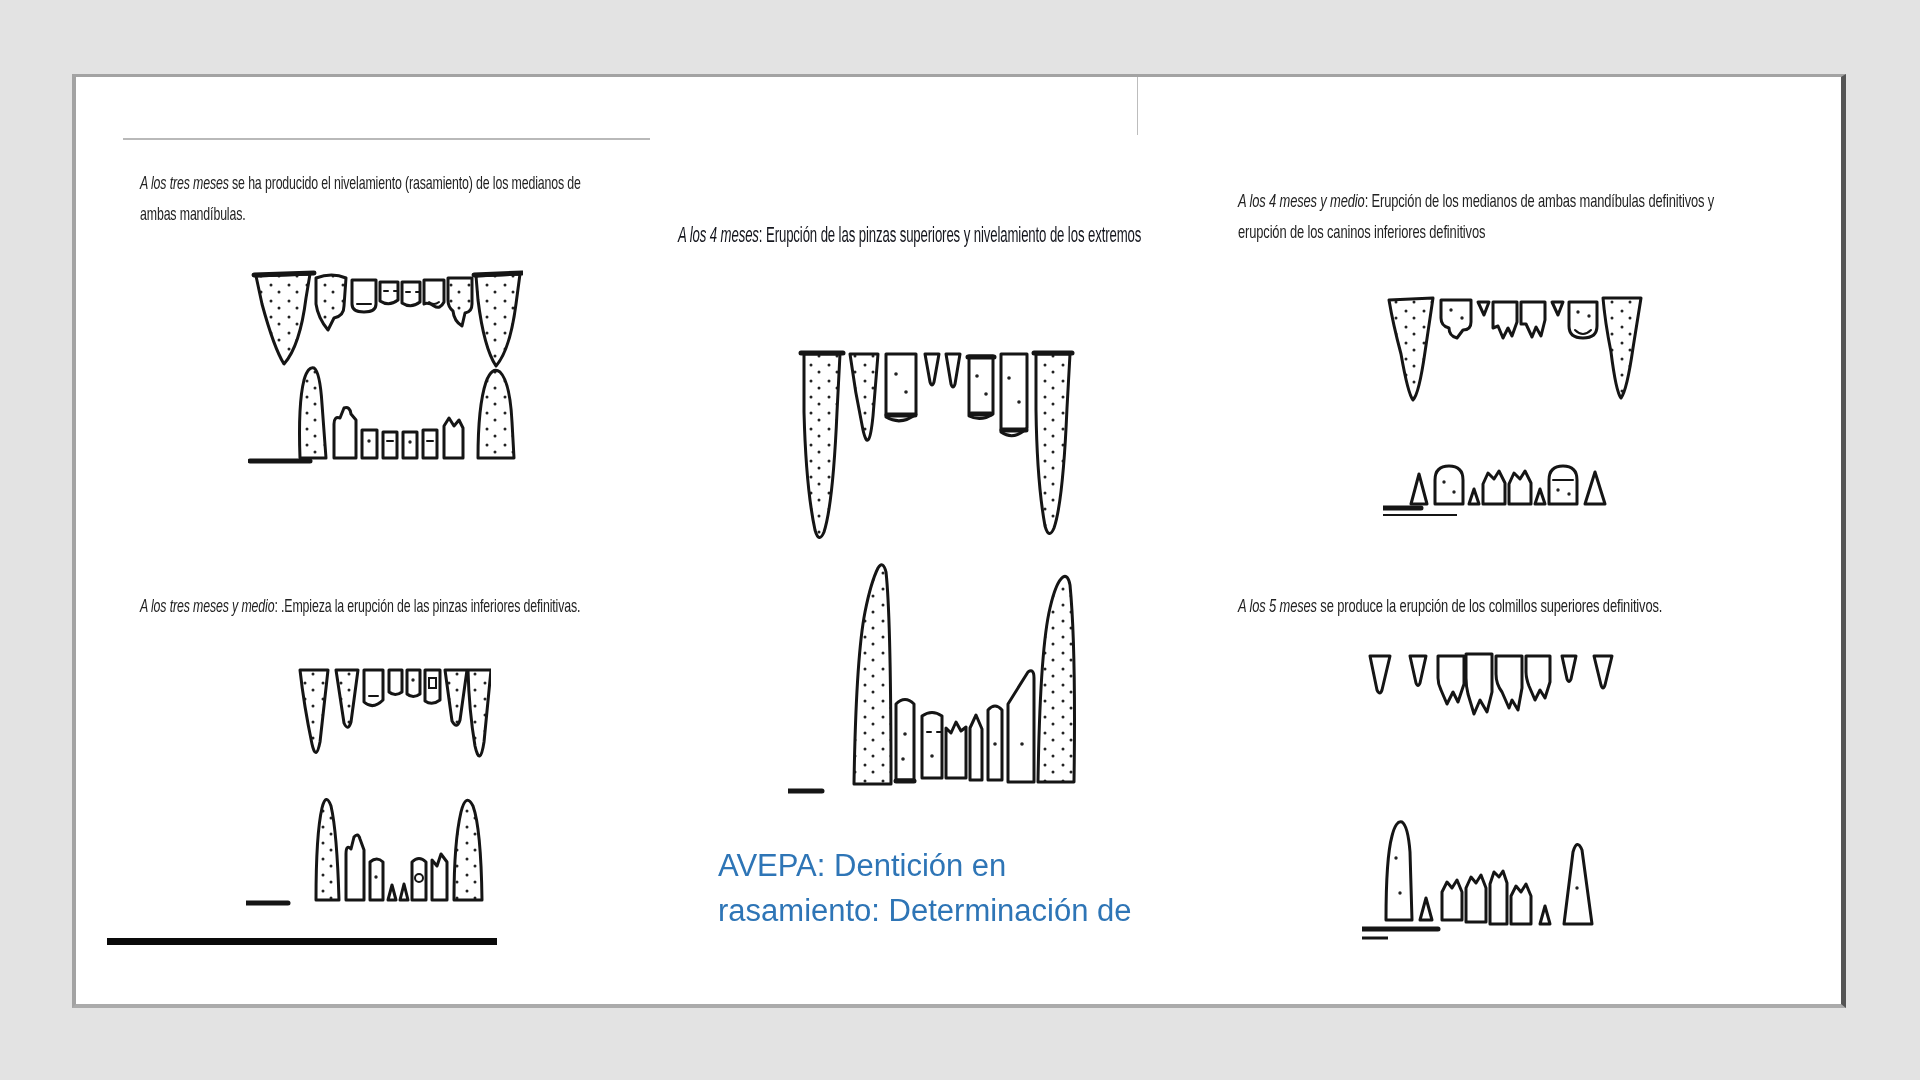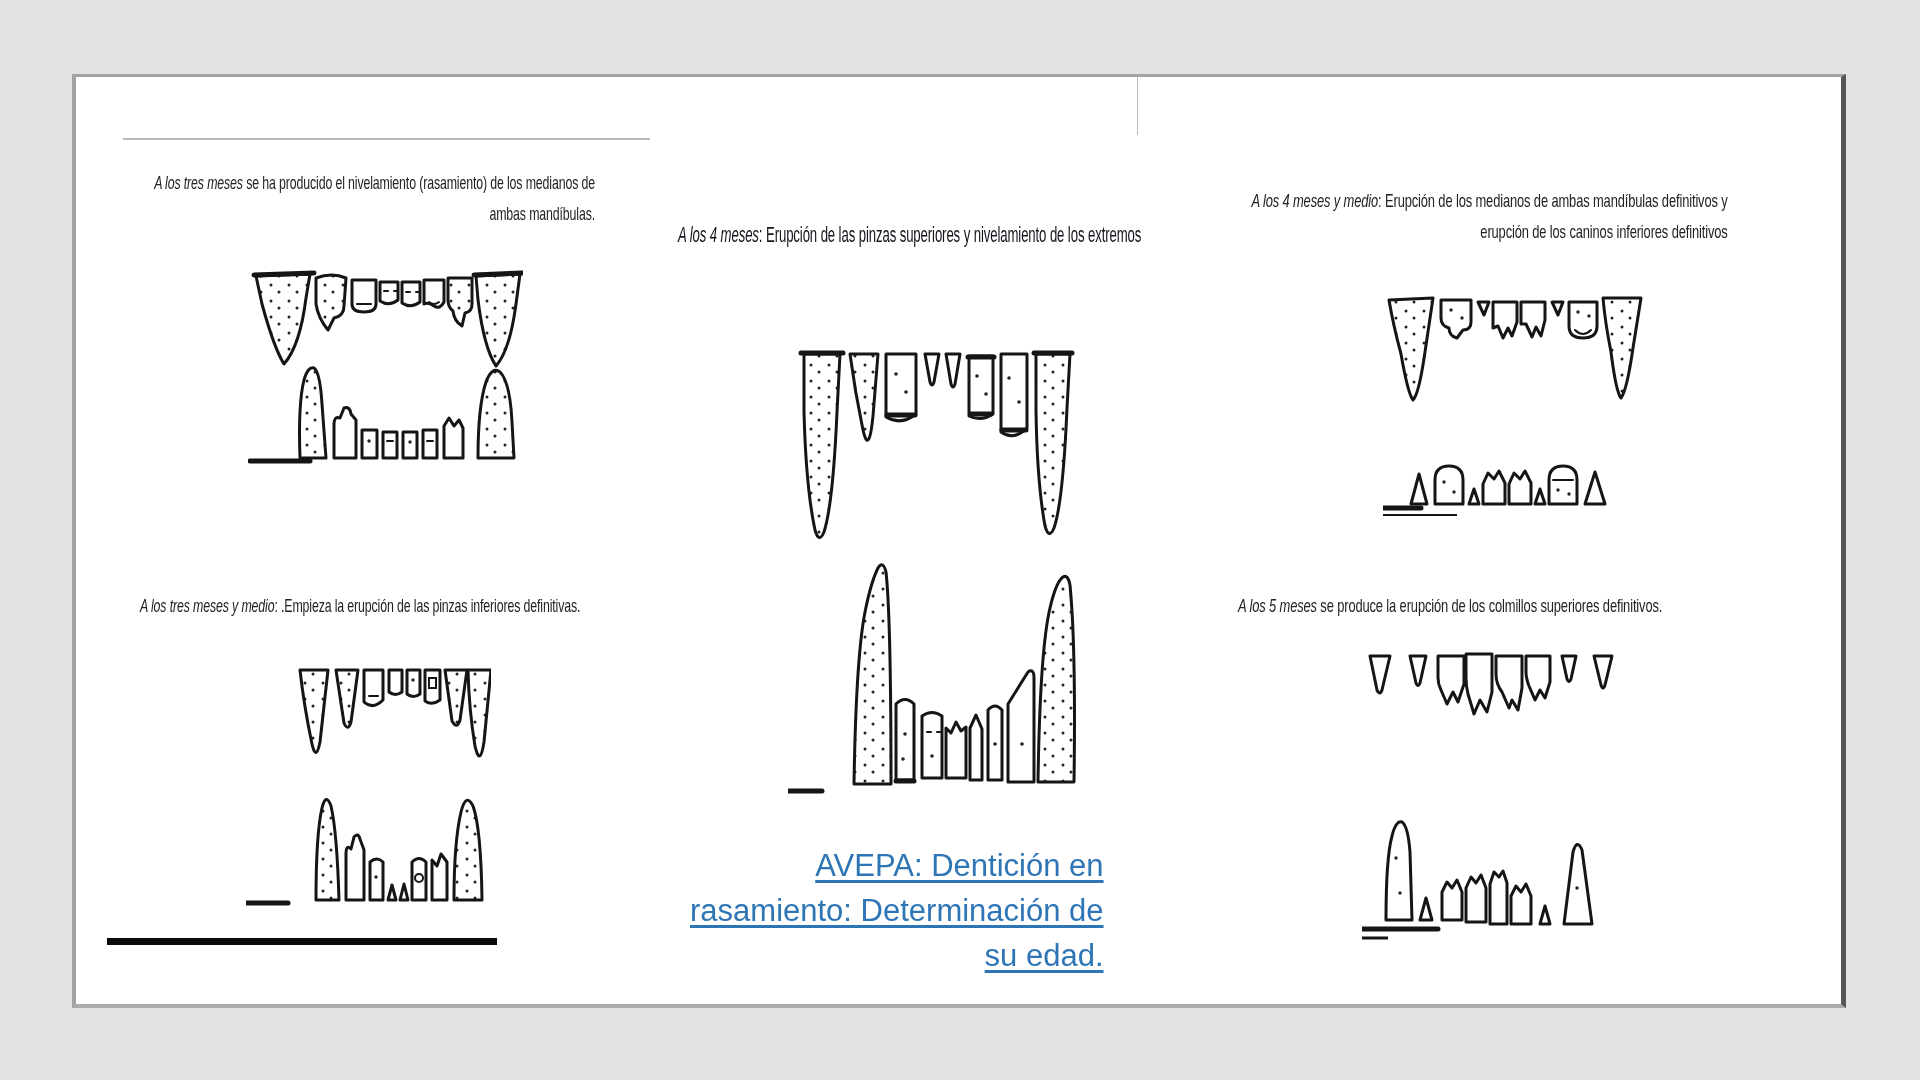--- a/index.html
+++ b/index.html
@@ -1,36 +1,36 @@
 <!DOCTYPE html>
 <html><head>
 <meta charset="utf-8">
 <style>
   html,body{margin:0;padding:0;background:#e3e3e3;}
   .canvas{position:relative;width:1920px;height:1080px;background:#e3e3e3;overflow:hidden;
-          font-family:"Liberation Sans", sans-serif;color:#1a1a1a;text-align:right;}
+          font-family:"Liberation Sans", sans-serif;color:#1a1a1a;}
   .sheet{position:absolute;left:72px;top:74px;width:1765px;height:927px;background:#fff;
          border-top:3px solid #a3a3a3;border-left:4px solid #a3a3a3;
          border-bottom:4px solid #ababab;border-right:5px solid #555;}
   .seam{position:absolute;left:1137px;top:77px;width:1px;height:58px;background:#bdbdbd;}
   .thin-rule{position:absolute;left:123px;top:138px;width:527px;height:2px;background:#b9b9b9;}
   .thick-rule{position:absolute;left:107px;top:938px;width:390px;height:7px;background:#0a0a0a;}
 
   .doc-text{position:absolute;font-size:19px;line-height:31px;letter-spacing:-0.2px;
             transform-origin:0 0;color:#222;}
   .squeeze65{transform:scaleX(0.65);}
   .squeeze68{transform:scaleX(0.68);}
   .nowrap{white-space:nowrap;}
   .lead{font-style:italic;}
   .mid-title{position:absolute;font-size:22px;line-height:26px;color:#14161d;
              transform:scaleX(0.60);transform-origin:0 0;white-space:nowrap;letter-spacing:-0.2px;}
 
   .avepa-link{position:absolute;left:690px;top:843px;display:block;font-size:31px;line-height:45px;
               text-decoration:none;cursor:pointer;}
-  .avepa-link span{display:block;text-decoration:underline;text-underline-offset:4px;}
+  .avepa-link span{display:block;text-underline-offset:4px;margin-left:28px;}
 
   svg.fig{position:absolute;}
   .t{fill:#fff;stroke:#151515;stroke-width:3;stroke-linejoin:round;stroke-linecap:round;}
   .stip{fill:url(#stip);}
   .ln{fill:none;stroke:#151515;stroke-width:2;stroke-linecap:round;}
   .bar{fill:none;stroke:#151515;stroke-width:5;stroke-linecap:round;}
   .dot{fill:#222;stroke:none;}
 </style>
 </head>
 <body>
@@ -68,21 +68,20 @@
     <span class="lead">A los 4 meses y medio</span><span>: Erupción de los medianos de ambas mandíbulas definitivos y erupción de los caninos inferiores definitivos</span>
   </div>
 
   <div class="doc-text squeeze68 nowrap" style="left:1238px;top:590px">
     <span class="lead">A los 5 meses</span><span> se produce la erupción de los colmillos superiores definitivos.</span>
   </div>
 
   <a class="avepa-link" href="#" style="color:#2e75b6">
     <span>AVEPA: Dentición en</span>
     <span>rasamiento: Determinación de</span>
-    <span>su edad.</span>
   </a>
 
   <svg class="fig" style="left:248px;top:264px" width="275" height="205" viewBox="0 0 275 205" role="img">
     <path class="t stip" d="M8,12 L62,10 L58,34 Q52,82 36,100 Q26,84 14,40 Z"></path>
     <path class="bar" d="M6,11 L66,9"></path>
     <path class="t stip" d="M68,14 Q84,8 98,14 L96,42 Q96,52 86,54 L80,66 Q70,54 68,40 Z"></path>
     <path class="t" d="M104,16 h24 v24 q0,8 -12,8 t-12,-8 z"></path>
     <path class="ln" d="M109,40 h14"></path>
     <path class="t" d="M132,18 h18 v18 q-9,7 -18,1 z"></path>
     <path class="ln" d="M136,27 h4 m6,0 h4"></path>

